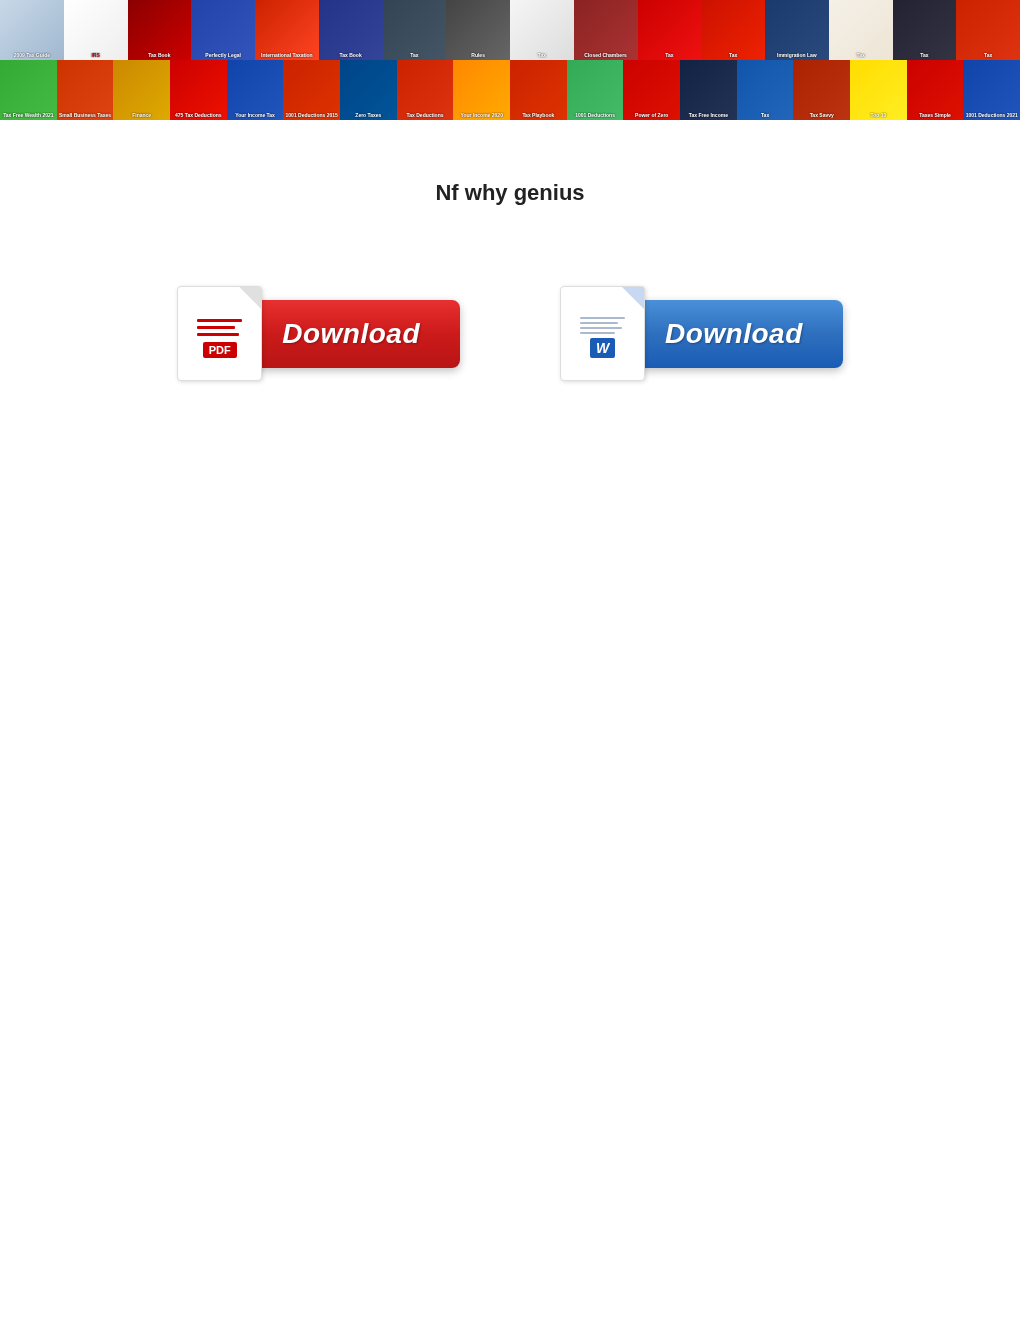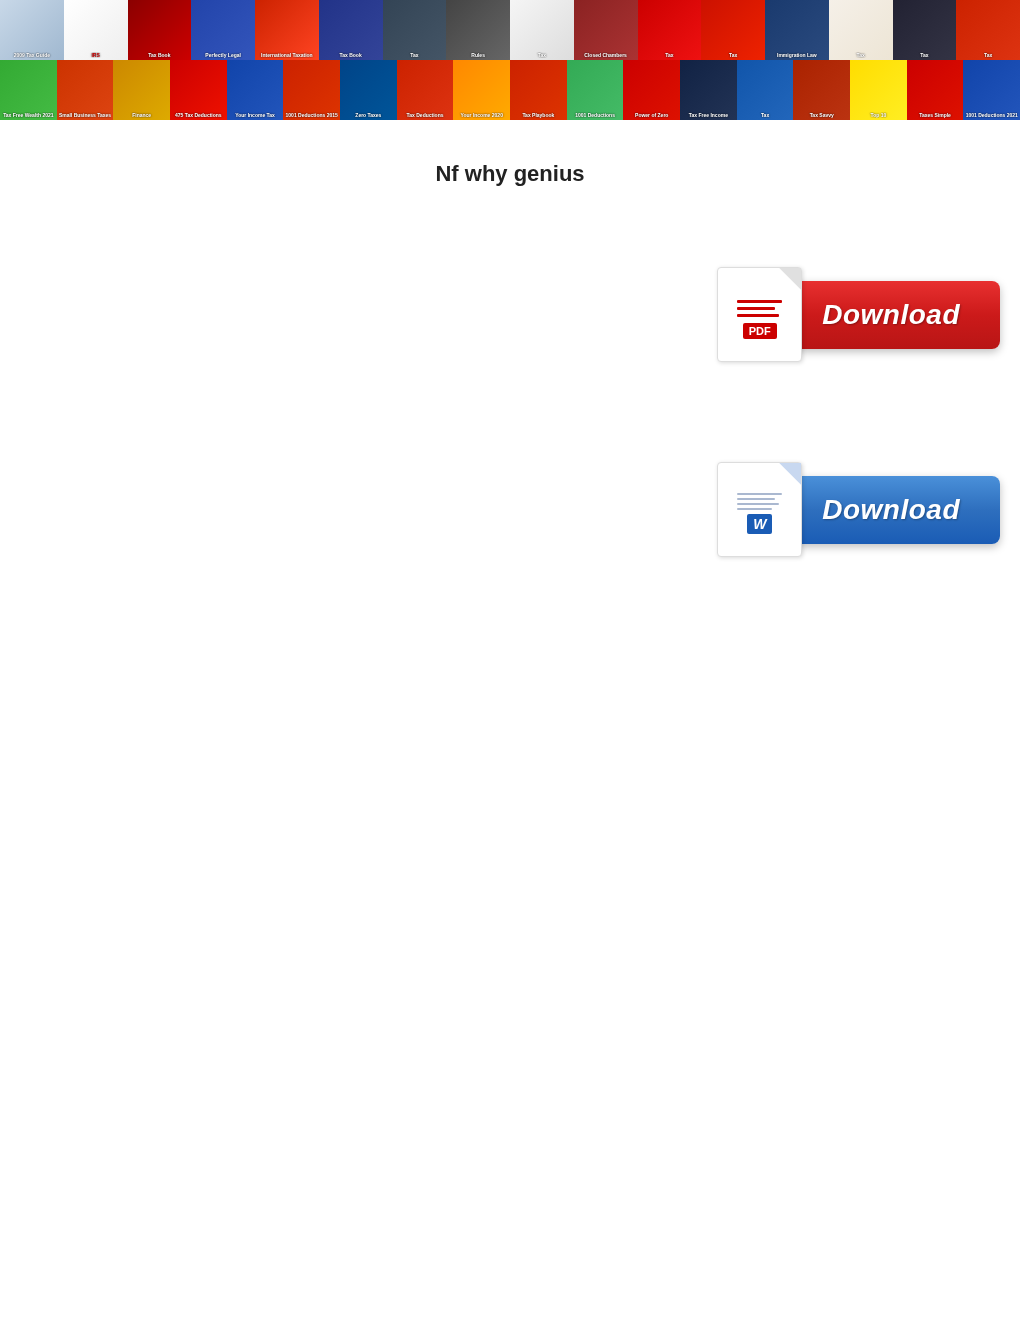--- a/index.html
+++ b/index.html
@@ -69,39 +69,38 @@
       font-size: 5px;
       color: #fff;
       text-shadow: 0 0 2px #000;
       text-align: center;
       font-weight: bold;
       overflow: hidden;
     }
 
     
     .main-content {
-      padding: 41px 20px 40px;
+      padding: 60px 20px 40px;
       display: flex;
       flex-direction: column;
       align-items: center;
     }
 
     .page-title {
       font-size: 22px;
       font-weight: bold;
       color: #222;
       margin-bottom: 80px;
       text-align: center;
     }
 
     .download-buttons-row {
       display: flex;
-      flex-direction: column;
       justify-content: center;
-      align-items: flex-end;
+      align-items: center;
       gap: 100px;
       width: 100%;
     }
 
     .download-btn-wrapper {
       display: flex;
       align-items: center;
       cursor: pointer;
       text-decoration: none;
     }

